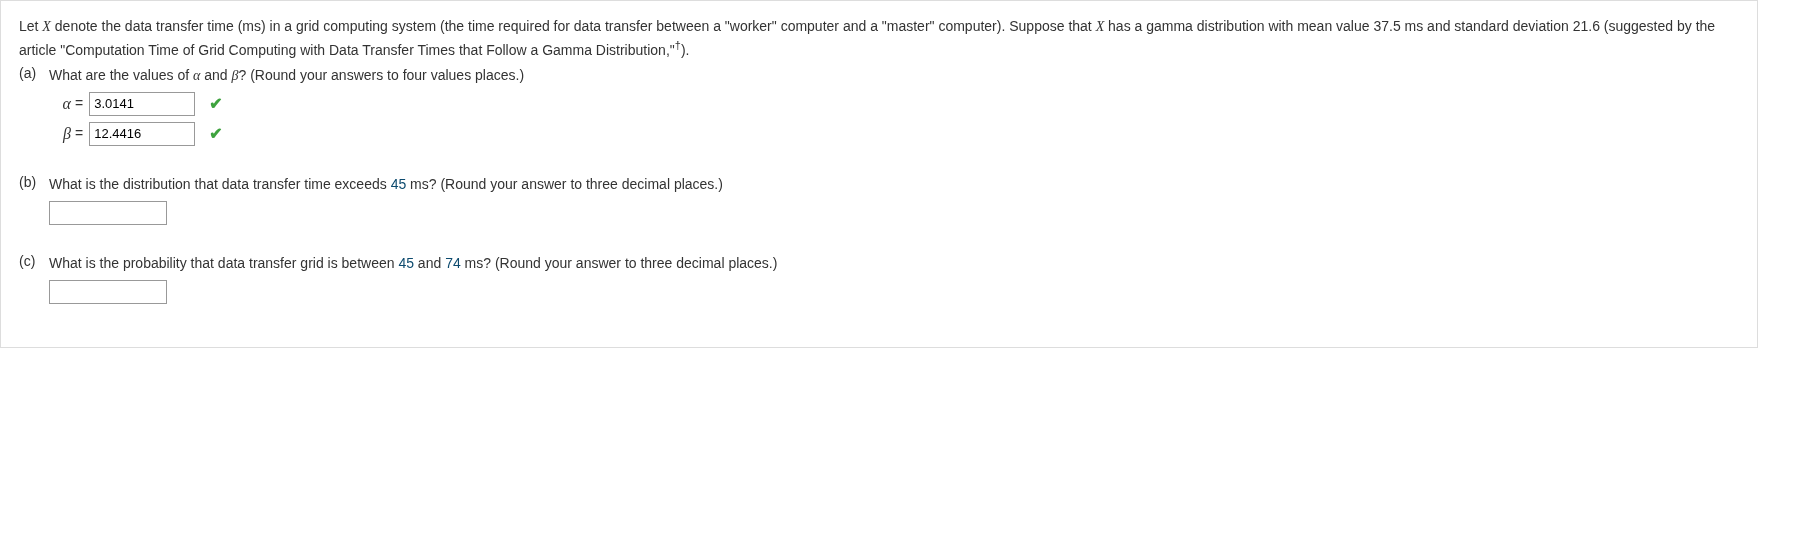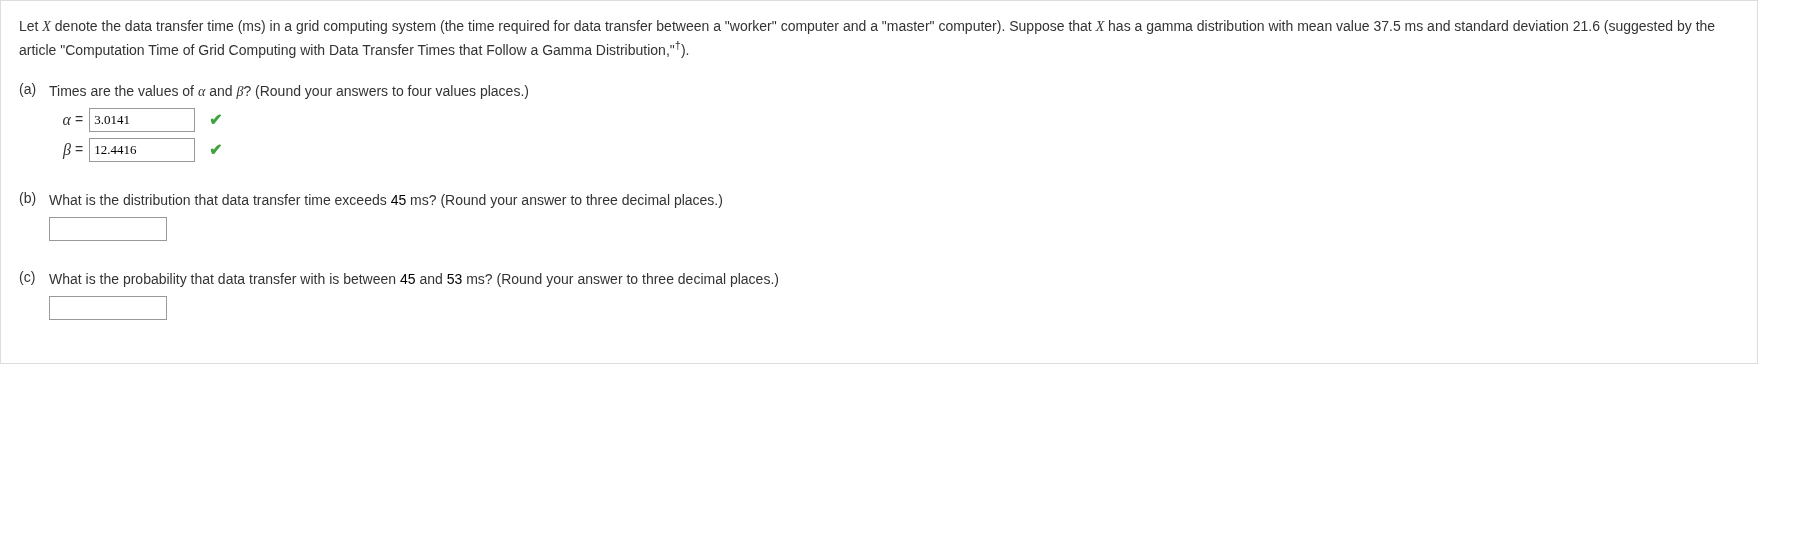--- a/index.html
+++ b/index.html
@@ -12,21 +12,21 @@
   }
   .question-container {
     border: 1px solid #ddd;
     border-top: 1px solid #ddd;
     padding: 15px 18px;
     width: 1758px;
     box-sizing: border-box;
   }
   .problem-statement {
     line-height: 1.5;
-    margin-bottom: 20px;
+    margin-bottom: 4px;
   }
   .part {
     margin-bottom: 28px;
   }
   .part-row {
     display: flex;
     align-items: flex-start;
   }
   .part-label {
     width: 30px;
@@ -46,41 +46,41 @@
     font-family: "Times New Roman", serif;
     font-size: 16px;
     width: 22px;
     text-align: right;
     display: inline-block;
   }
   .eq {
     margin: 0 6px 0 4px;
   }
   input[type="text"] {
-    font-family: Liberation Serif, serif;
+    font-family: Liberation Sans, sans-serif;
     font-size: 13px;
     padding: 2px 4px;
     border: 1px solid #999;
     height: 18px;
     box-sizing: content-box;
   }
   .input-param {
     width: 96px;
   }
   .input-answer {
     width: 108px;
   }
   .check {
     color: #3ea33e;
     font-weight: bold;
     margin-left: 14px;
     font-size: 16px;
   }
   .redval {
-    color: #000000;
+    color: #0c4a6e;
   }
   .italic {
     font-style: italic;
     font-family: "Times New Roman", serif;
   }
   .dagger {
     vertical-align: super;
     font-size: 11px;
   }
 </style>
@@ -90,21 +90,21 @@
 <div class="question-container">
 
   <div class="problem-statement">
     <span>Let </span><span class="italic">X</span><span> denote the data transfer time (ms) in a grid computing system (the time required for data transfer between a "worker" computer and a "master" computer). Suppose that </span><span class="italic">X</span><span> has a gamma distribution with mean value 37.5 ms and standard deviation 21.6 (suggested by the article "Computation Time of Grid Computing with Data Transfer Times that Follow a Gamma Distribution,"</span><span class="dagger">†</span><span>).</span>
   </div>
 
   <div class="part">
     <div class="part-row">
       <div class="part-label">(a)</div>
       <div class="part-content">
-        <span>Times are the values of </span><span class="italic">α</span><span> and </span><span class="italic">β</span><span>? (Round your answers to four values places.)</span>
+        <span>What are the values of </span><span class="italic">α</span><span> and </span><span class="italic">β</span><span>? (Round your answers to four values places.)</span>
         <div class="answer-line-inner">
           <span class="sym-label">α</span>
           <span class="eq">=</span>
           <input type="text" class="input-param" value="3.0141" style="">
           <span class="check">✔</span>
         </div>
         <div class="answer-line-inner">
           <span class="sym-label">β</span>
           <span class="eq">=</span>
           <input type="text" class="input-param" value="12.4416" style="">
@@ -123,21 +123,21 @@
           <input type="text" class="input-answer" value="" style="">
         </div>
       </div>
     </div>
   </div>
 
   <div class="part">
     <div class="part-row">
       <div class="part-label">(c)</div>
       <div class="part-content">
-        <span>What is the probability that data transfer with is between </span><span class="redval">45</span><span> and </span><span class="redval">53</span><span> ms? (Round your answer to three decimal places.)</span>
+        <span>What is the probability that data transfer grid is between </span><span class="redval">45</span><span> and </span><span class="redval">74</span><span> ms? (Round your answer to three decimal places.)</span>
         <div class="answer-line-inner">
           <input type="text" class="input-answer" value="" style="">
         </div>
       </div>
     </div>
   </div>
 
 </div>
 
 </body></html>

